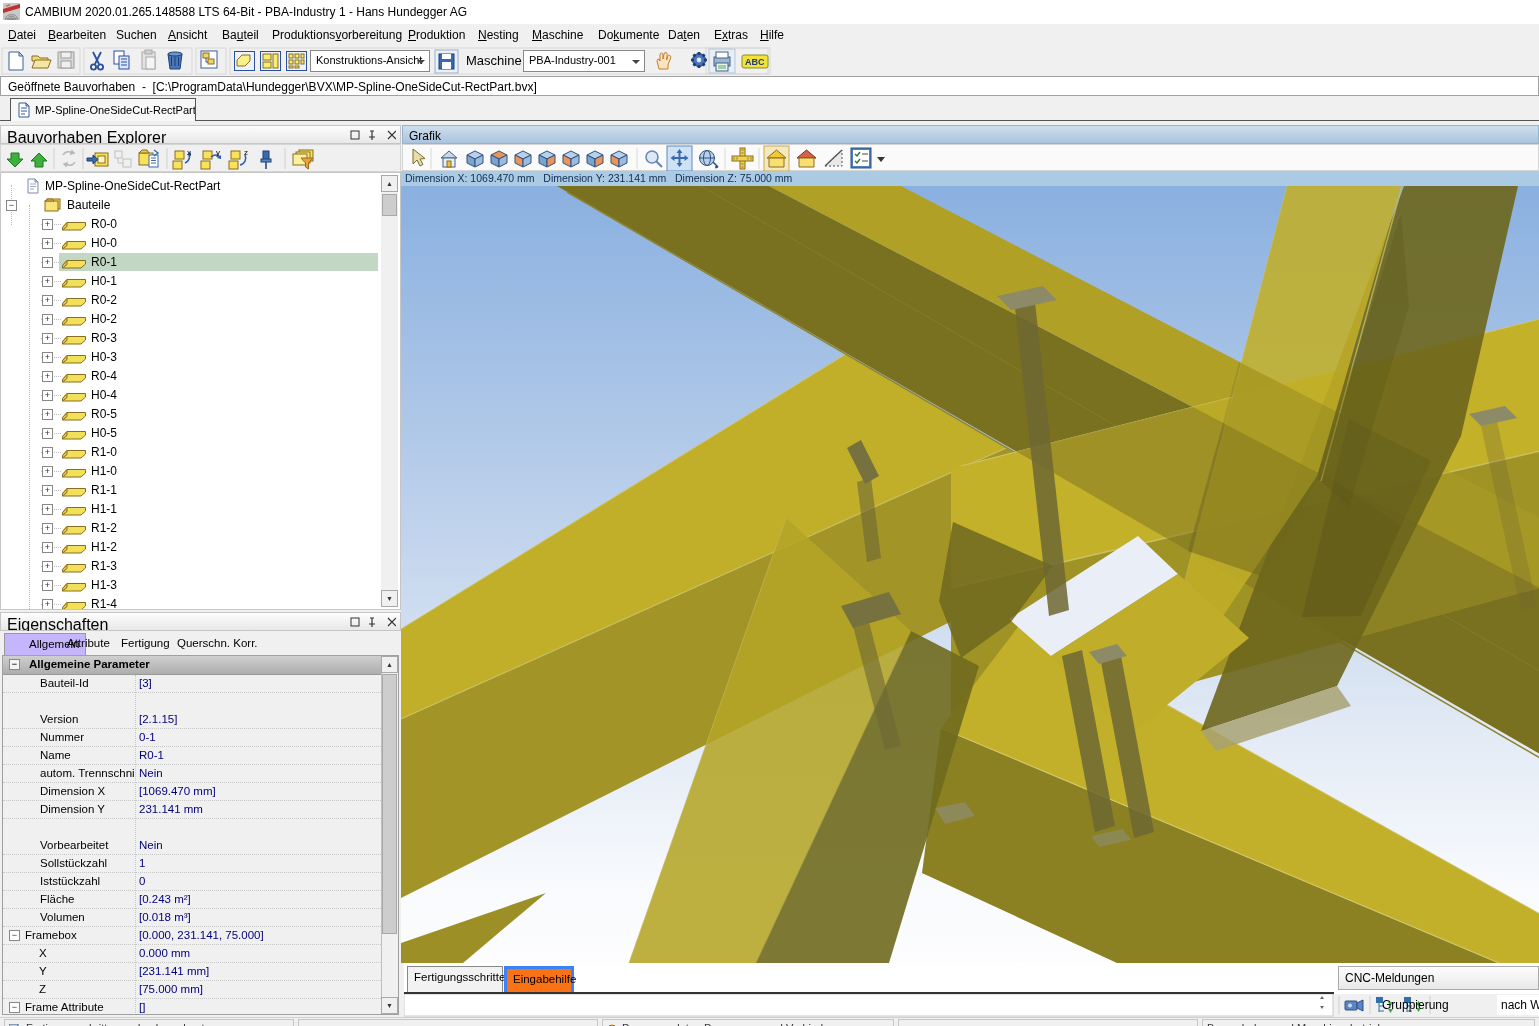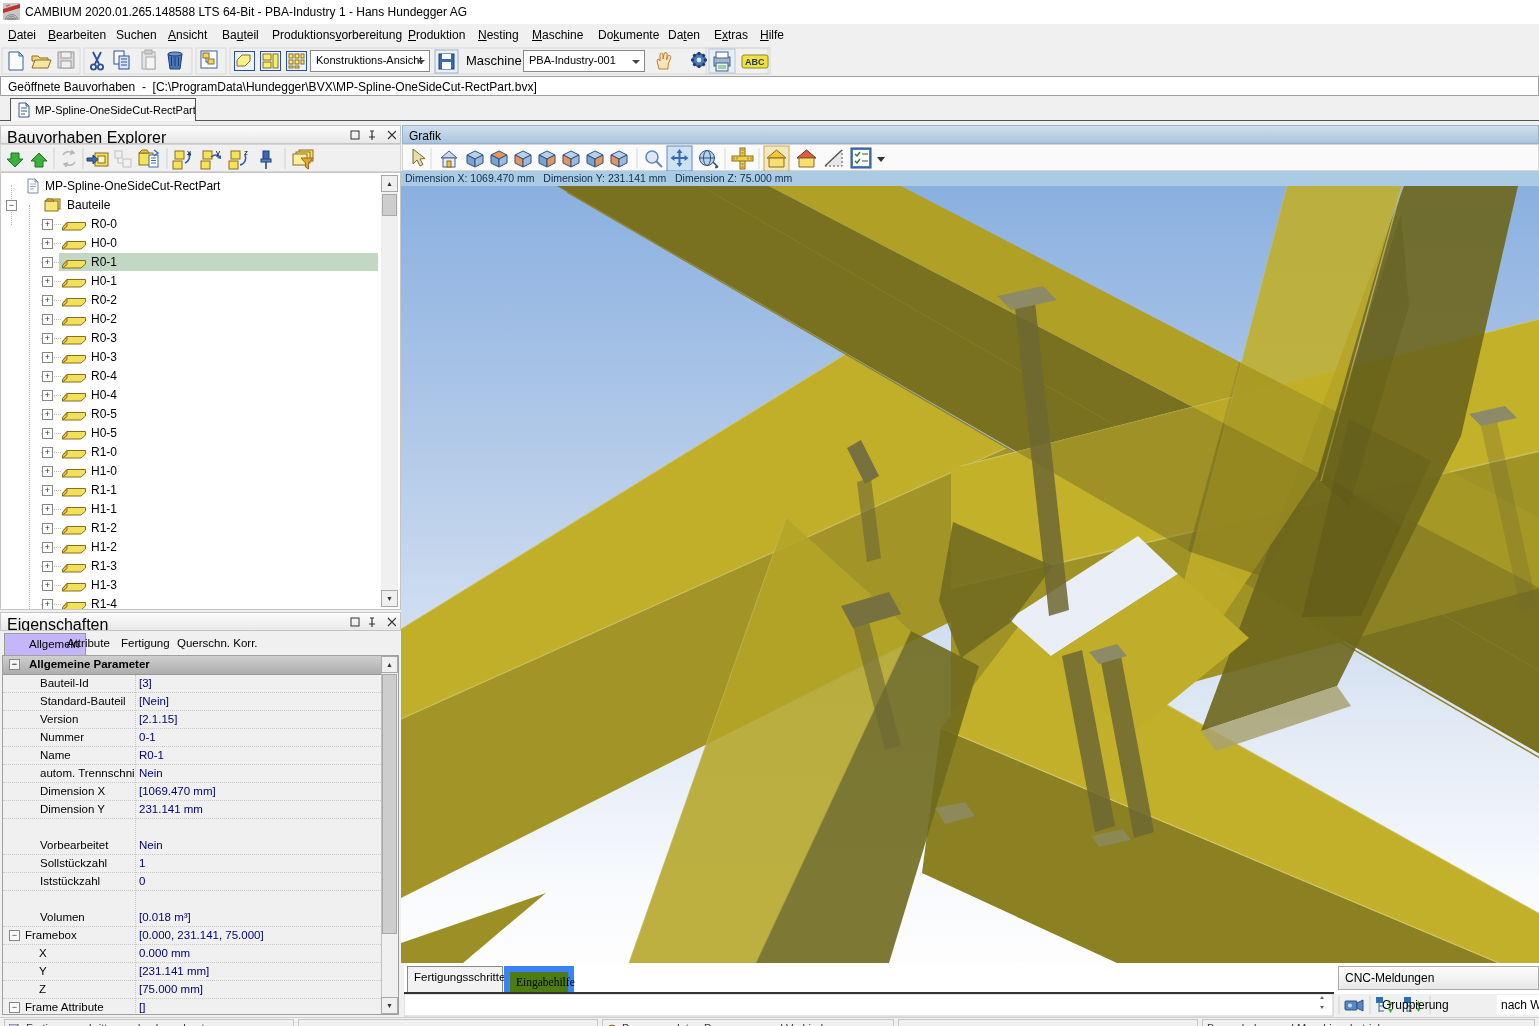--- a/index.html
+++ b/index.html
@@ -46,21 +46,21 @@
 .ghead { position:absolute; left:0; width:378px; height:19px; background:linear-gradient(#cfcfcf,#adadad); border-bottom:1px solid #999; font-weight:bold; color:#000; }
 .pm { position:absolute; width:11px; height:11px; border:1px solid #888; background:#fff; font-size:9px; line-height:9px; text-align:center; color:#333; }
 
 #grafikhead { left:402px; top:125px; width:1137px; height:19px; background:linear-gradient(#cfdeed,#aac4dd); border:1px solid #98b4cc; font-size:12px; color:#000; }
 #gtool { left:402px; top:144px; width:1137px; height:27px; background:#fafafa; border:1px solid #d5d5d5; }
 #dimbar { left:401px; top:171px; width:1138px; height:15px; background:#abcbe5; font-size:10.5px; color:#0d2d50; }
 #viewport { left:401px; top:186px; width:1138px; height:777px; }
 
 #btabs { left:404px; top:963px; width:1135px; height:31px; background:#fff; }
 .btab { position:absolute; top:3px; height:40px; background:#f2f2f2; border:1px solid #888; font-size:12px; padding:4px 6px 0 6px; }
-.btab.on { background:#4d7c0f; border:6px solid #3b82f6;font-family:Liberation Serif, serif; }
+.btab.on { background:#f97316; border:3px solid #3b82f6; }
 #cncpanel { position:absolute; left:934px; top:3px; width:201px; height:24px; background:linear-gradient(#fdfdfd,#e8e8e8); border:1px solid #aaa; font-size:12px; padding:4px 0 0 6px; }
 #bbar { left:404px; top:994px; width:1135px; height:23px; background:#f0f0f0; font-size:12px; }
 
 #status { left:0; top:1017px; width:1539px; height:9px; background:#f0f0f0; border-top:1px solid #d0d0d0; font-size:11px; color:#333; overflow:hidden; }
 .seg { position:absolute; top:1px; height:18px; background:#f0f0f0; border:1px solid #c6c6c6; font-size:11px; padding:2px 2px 0 4px; overflow:hidden; white-space:nowrap; }
 </style>
 </head>
 <body>
 <div id="app">
   <div class="abs" id="titlebar">
@@ -542,24 +542,20 @@
     </div>
     <div id="grid">
         <div class="ghead" style="top:0px">
           <div class="pm" style="left:6px;top:3px;background:#f5f5f5">−</div>
           <span style="position:absolute;left:26px;top:2px">Allgemeine Parameter</span>
         </div>
 <div class="grow" style="top:19px">
           <span class="gl" style="left:37px">Bauteil-Id</span>
           <span class="gv">[3]</span>
         </div>
-<div class="grow" style="top:37px">
-          <span class="gl" style="left:37px">Standard-Bauteil</span>
-          <span class="gv">[Nein]</span>
-        </div>
 <div class="grow" style="top:55px">
           <span class="gl" style="left:37px">Version</span>
           <span class="gv">[2.1.15]</span>
         </div>
 <div class="grow" style="top:73px">
           <span class="gl" style="left:37px">Nummer</span>
           <span class="gv">0-1</span>
         </div>
 <div class="grow" style="top:91px">
           <span class="gl" style="left:37px">Name</span>
@@ -581,20 +577,24 @@
           <span class="gl" style="left:37px">Vorbearbeitet</span>
           <span class="gv">Nein</span>
         </div>
 <div class="grow" style="top:199px">
           <span class="gl" style="left:37px">Sollstückzahl</span>
           <span class="gv">1</span>
         </div>
 <div class="grow" style="top:217px">
           <span class="gl" style="left:37px">Iststückzahl</span>
           <span class="gv">0</span>
+        </div>
+<div class="grow" style="top:235px">
+          <span class="gl" style="left:37px">Fläche</span>
+          <span class="gv">[0.243 m²]</span>
         </div>
 <div class="grow" style="top:253px">
           <span class="gl" style="left:37px">Volumen</span>
           <span class="gv">[0.018 m³]</span>
         </div>
 <div class="grow" style="top:271px">
           <div class="pm" style="left:6px;top:3px">−</div>
           <span class="gl" style="left:22px">Framebox</span>
           <span class="gv">[0.000, 231.141, 75.000]</span>
         </div>

